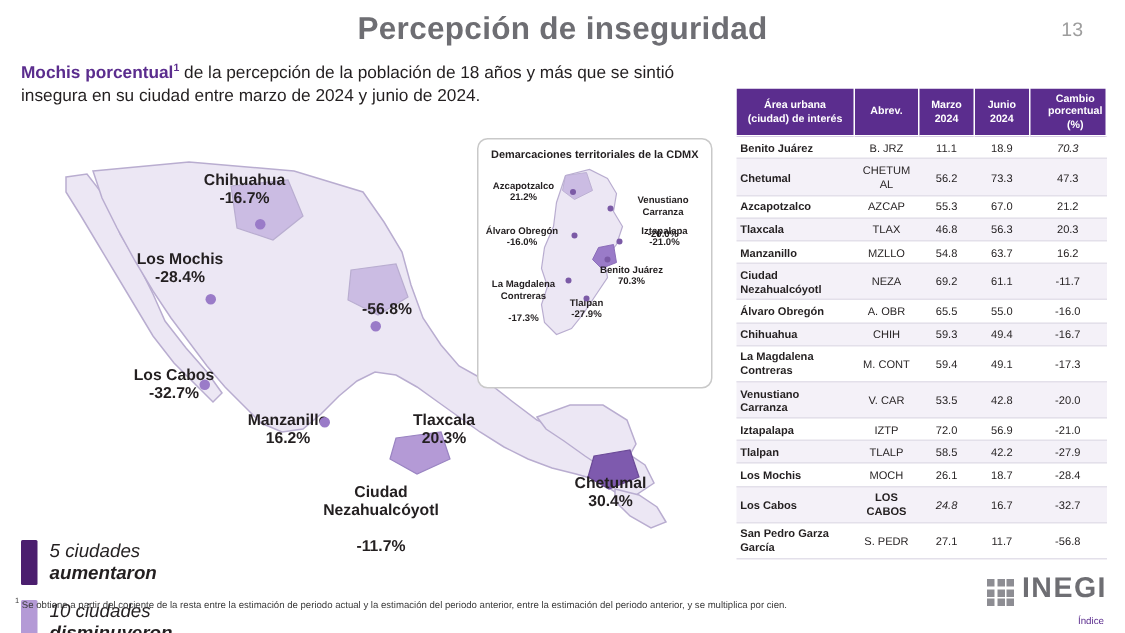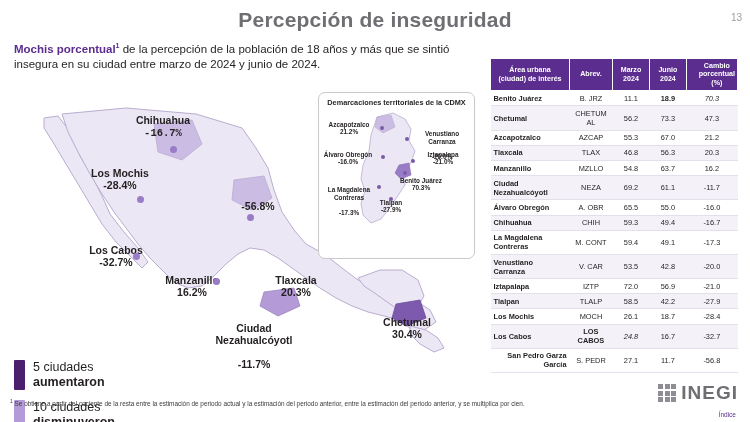--- a/index.html
+++ b/index.html
@@ -5,22 +5,22 @@
   html,body{margin:0;padding:0;}
   body{
     width:750px;height:422px;overflow:hidden;
     background:#ffffff;
     font-family:"Liberation Sans", sans-serif;
     color:#231f20;
     position:relative;
   }
   
   .slide-number{
-    position:absolute;top:12px;right:8px;
-    font-size:10px;color:#9d9d9d;
+    position:absolute;top:12px;right:28px;
+    font-size:13px;color:#9d9d9d;
   }
   .title{
     position:absolute;left:0;top:8px;width:750px;
     text-align:center;
     font-size:21px;font-weight:bold;color:#6e6e73;
     letter-spacing:.2px;
   }
   .subtitle{
     position:absolute;left:14px;top:38px;width:470px;
     font-size:11.5px;line-height:15px;color:#231f20;
@@ -47,21 +47,21 @@
   
   .legend{
     position:absolute;left:14px;top:288px;width:170px;
   }
   .legend-row{display:flex;align-items:flex-start;margin-bottom:10px;}
   .legend-swatch{
     width:11px;height:30px;margin-right:8px;flex:none;border-radius:1px;
   }
   .sw-up{background:#4b1e6e;}
   .sw-down{background:#b49ad6;}
-  .legend-text{font-size:12.5px;line-height:15px;}
+  .legend-text{font-size:12.5px;line-height:15px;font-style:italic;}
   .legend-text b{font-weight:bold;}
   
   .inset{
     position:absolute;left:318px;top:20px;width:155px;height:165px;
     border:1px solid #c9c9c9;border-radius:7px;background:#ffffff;
   }
   .inset-title{
     position:absolute;left:0;top:5px;width:155px;text-align:center;
     font-size:7.3px;font-weight:bold;color:#231f20;
   }
@@ -90,21 +90,21 @@
   td.num{text-align:center;width:38px;}
   tbody tr:nth-child(even){background:#f4f1f8;}
   
   .footnote{
     position:absolute;left:10px;bottom:14px;width:560px;
     font-size:6.4px;color:#3a3a3a;line-height:8px;
   }
   .footnote sup{font-size:5px;}
   .inegi{
     position:absolute;right:12px;bottom:18px;
-    display:flex;align-items:center;
+    display:flex;align-items:flex-end;
   }
   .inegi-blocks{display:grid;grid-template-columns:repeat(3,5px);grid-gap:1.5px;margin-right:5px;}
   .inegi-blocks i{display:block;width:5px;height:5px;background:#8d8d93;}
   .inegi-text{font-size:19px;font-weight:bold;color:#6e6e73;letter-spacing:1px;}
   .indice{
     position:absolute;right:14px;bottom:4px;
     font-size:6.5px;color:#5b2d8e;
   }
 </style>
 </head>
@@ -137,21 +137,21 @@
     <path d="M404,254 L420,258 L432,266 L438,276 L428,280 L414,272 L404,262 Z" fill="#ece7f4" stroke="#b9add0" stroke-width="1"></path>
 
     <path d="M148,52 L186,48 L196,72 L176,88 L152,80 Z" fill="#cbbce3" stroke="#b9add0" stroke-width="0.8"></path>
     <path d="M228,108 L258,104 L266,126 L246,138 L226,128 Z" fill="#cbbce3" stroke="#b9add0" stroke-width="0.8"></path>
     <path d="M258,220 L288,216 L294,234 L272,244 L254,234 Z" fill="#b49ad6" stroke="#9a84c2" stroke-width="0.8"></path>
     <path d="M390,232 L414,228 L420,246 L400,254 L386,246 Z" fill="#7e5aae" stroke="#6b4a97" stroke-width="0.8"></path>
   </svg>
 
   <div class="mlabel" style="left:118px;top:42px;width:90px;">
     <span style="white-space: pre-line;">Chihuahua</span><br>
-    <span style="white-space: pre-line; font-family: Liberation Mono, monospace;">-16.7%</span>
+    <span style="white-space: pre-line;">-16.7%</span>
   </div>
   <div class="dot" style="left:170px;top:74px;"></div>
 
   <div class="mlabel" style="left:74px;top:95px;width:92px;">
     <span style="white-space: pre-line;">Los Mochis</span><br>
     <span style="white-space: pre-line;">-28.4%</span>
   </div>
   <div class="dot" style="left:137px;top:124px;"></div>
 
   <div class="mlabel" style="left:212px;top:92px;width:92px;white-space:pre-line;">
@@ -275,21 +275,21 @@
         <th style="white-space: pre-line; padding-left: 12px;">Cambio
 porcentual
 (%)</th>
       </tr>
     </thead>
     <tbody>
         <tr>
           <td class="name" style="white-space: pre-line;">Benito Juárez</td>
           <td class="abrev" style="white-space: pre-line;">B. JRZ</td>
           <td class="num" style="white-space: pre-line;">11.1</td>
-          <td class="num" style="white-space: pre-line; font-weight: bold;">18.9</td>
+          <td class="num" style="white-space: pre-line;">18.9</td>
           <td class="num" style="white-space: pre-line; font-style: italic;">70.3</td>
         </tr>
         <tr>
           <td class="name" style="white-space: pre-line;">Chetumal</td>
           <td class="abrev" style="white-space: pre-line;">CHETUM
 AL</td>
           <td class="num" style="white-space: pre-line;">56.2</td>
           <td class="num" style="white-space: pre-line;">73.3</td>
           <td class="num" style="white-space: pre-line;">47.3</td>
         </tr>
@@ -374,21 +374,21 @@
         </tr>
         <tr>
           <td class="name" style="white-space: pre-line;">Los Cabos</td>
           <td class="abrev" style="white-space: pre-line; font-weight: bold;">LOS
 CABOS</td>
           <td class="num" style="white-space: pre-line; font-style: italic;">24.8</td>
           <td class="num" style="white-space: pre-line;">16.7</td>
           <td class="num" style="white-space: pre-line;">-32.7</td>
         </tr>
         <tr>
-          <td class="name" style="white-space: pre-line; text-align: right;">San Pedro Garza
+          <td class="name" style="white-space: pre-line;">San Pedro Garza
 García</td>
           <td class="abrev" style="white-space: pre-line;">S. PEDR</td>
           <td class="num" style="white-space: pre-line;">27.1</td>
           <td class="num" style="white-space: pre-line;">11.7</td>
           <td class="num" style="white-space: pre-line;">-56.8</td>
         </tr>
       </tbody>
   </table>
 </div>
 

